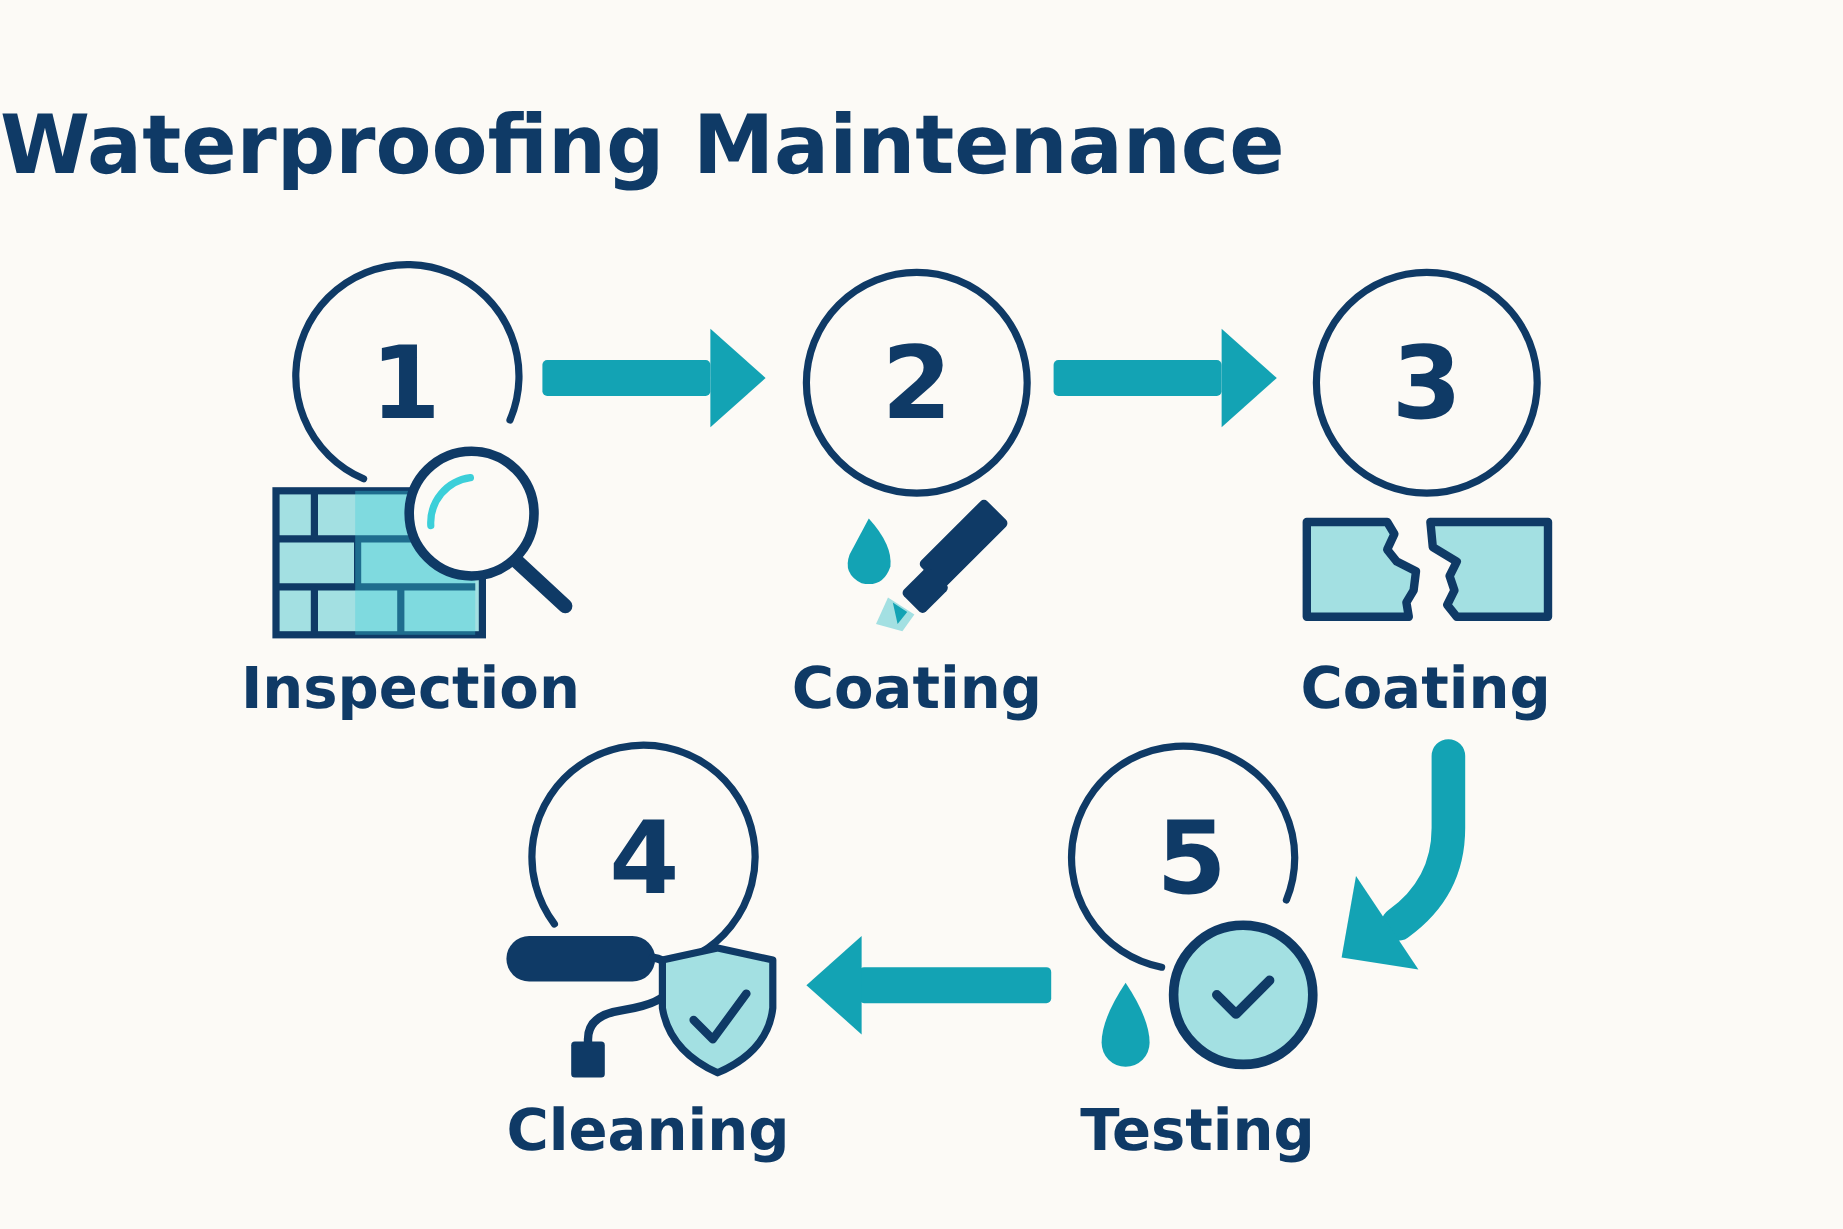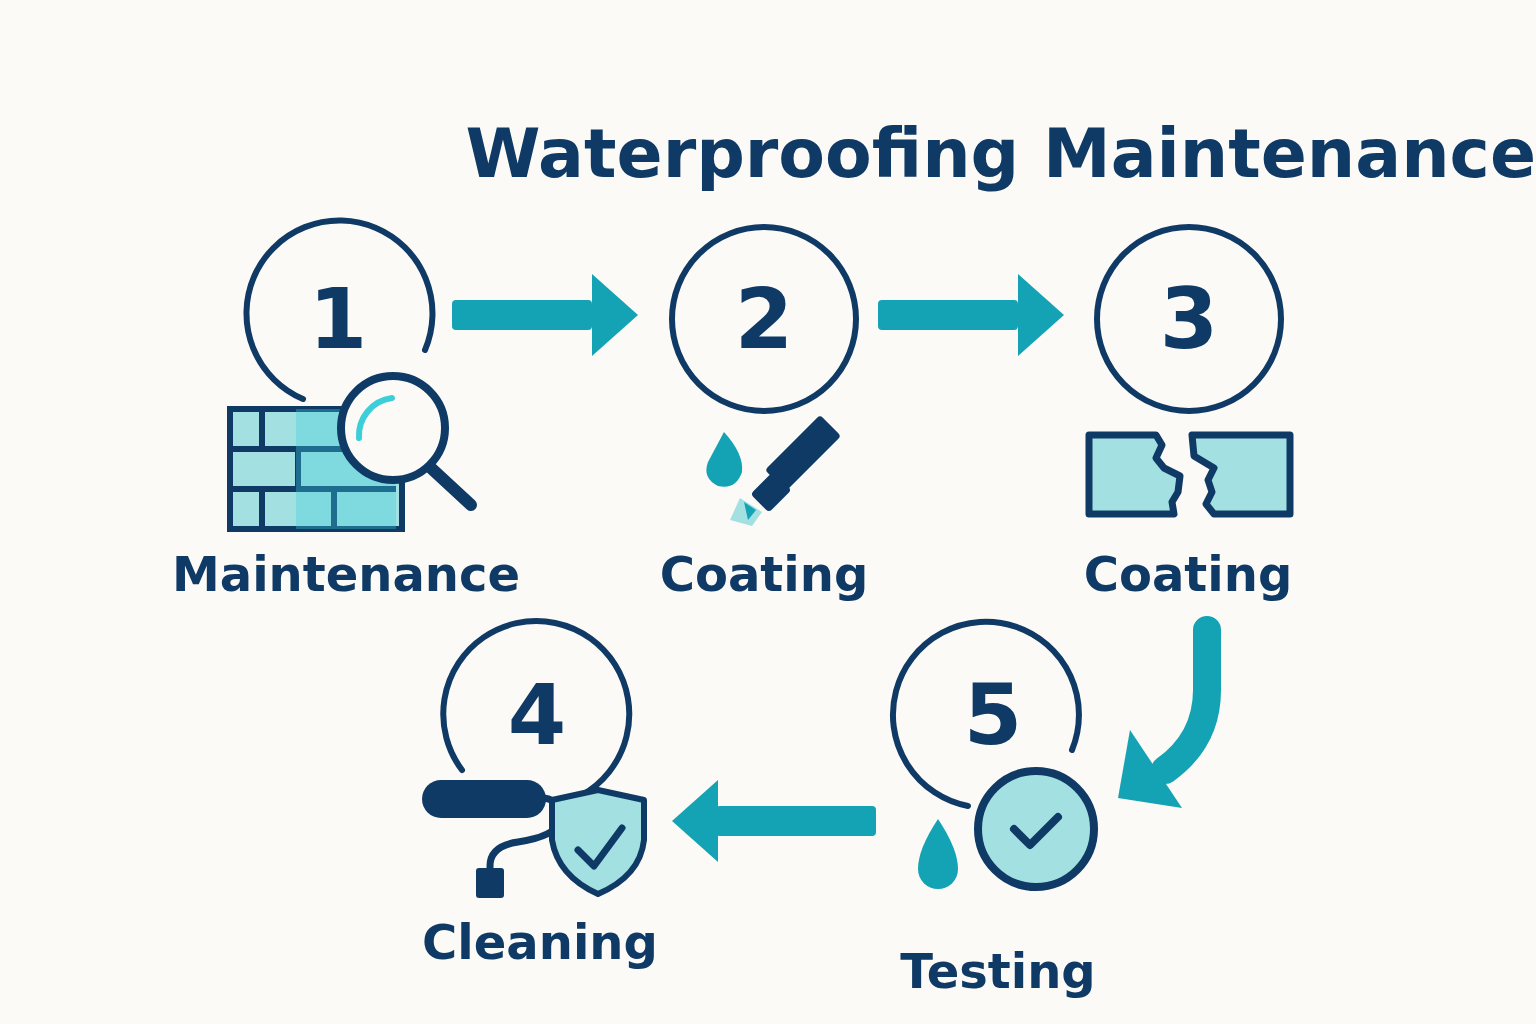--- a/index.html
+++ b/index.html
@@ -6,22 +6,22 @@
   body {
     width: 1536px; height: 1024px;
     background: #fcfaf6;
     position: relative;
     overflow: hidden;
     font-family: "DejaVu Sans", "Liberation Sans", sans-serif;
     color: #0f3a66;
   }
   .title {
     position: absolute; left: 0; width: 1536px; top: 82px;
-    text-align: right; font-size: 68px; font-weight: bold;
-    color: #0f3a66; letter-spacing: 0px; margin-top: 32px;
+    text-align: left; font-size: 68px; font-weight: bold;
+    color: #0f3a66; letter-spacing: 0px;
   }
   .step { position: absolute; }
   .ring {
     position: absolute; width: 190px; height: 190px;
   }
   .num {
     position: absolute; width: 190px; height: 190px; top: 0; left: 0;
     display: flex; align-items: center; justify-content: center;
     font-size: 84px; font-weight: bold; color: #0f3a66;
   }
@@ -52,21 +52,21 @@
     <line x1="36" y1="41" x2="36" y2="81"></line>
     <line x1="72" y1="81" x2="72" y2="121"></line>
     <line x1="36" y1="121" x2="36" y2="161"></line>
     <line x1="108" y1="121" x2="108" y2="161"></line>
   </g>
   <rect x="70" y="41" width="100" height="120" fill="#3ccfd9" opacity="0.35"></rect>
   <circle cx="167" cy="60" r="52" fill="#fcfaf6" stroke="#0f3a66" stroke-width="8"></circle>
   <path d="M133 70 A38 38 0 0 1 166 30" fill="none" stroke="#3ccfd9" stroke-width="6" stroke-linecap="round"></path>
   <line x1="205" y1="100" x2="245" y2="137" stroke="#0f3a66" stroke-width="12" stroke-linecap="round"></line>
 </svg>
-<div class="label" style="left:172px;top:546px;">Maintenance</div>
+<div class="label" style="left:172px;top:546px;">Inspection</div>
 
 <svg style="left:450px;top:270px;" width="190" height="90" viewBox="0 0 190 90">
   <rect x="2" y="30" width="140" height="30" rx="4" fill="#13a3b4"></rect>
   <polygon points="142,4 188,45 142,86" fill="#13a3b4"></polygon>
 </svg>
 
 <div class="step" style="left:669px;top:224px;">
   <svg class="ring" width="190" height="190" viewBox="0 0 190 190">
     <circle cx="95" cy="95" r="92" fill="none" stroke="#0f3a66" stroke-width="6"></circle>
   </svg>
@@ -127,13 +127,13 @@
   <svg class="ring" width="190" height="190" viewBox="0 0 190 190">
     <path d="M70 186 A93 93 0 1 1 174 130" fill="none" stroke="#0f3a66" stroke-width="6" stroke-linecap="round"></path>
   </svg>
   <div class="num">5</div>
 </div>
 <svg style="left:910px;top:765px;" width="200" height="130" viewBox="0 0 200 130">
   <path d="M28 54 Q48 84 48 104 A20 20 0 0 1 8 104 Q8 84 28 54 Z" fill="#13a3b4"></path>
   <circle cx="126" cy="64" r="58" fill="#a3e0e2" stroke="#0f3a66" stroke-width="8"></circle>
   <path d="M104 64 L120 80 L148 52" fill="none" stroke="#0f3a66" stroke-width="8" stroke-linecap="round" stroke-linejoin="round"></path>
 </svg>
-<div class="label" style="left:828px;top:914px;margin-top:29px;">Testing</div>
+<div class="label" style="left:828px;top:914px;">Testing</div>
 
 </body></html>

